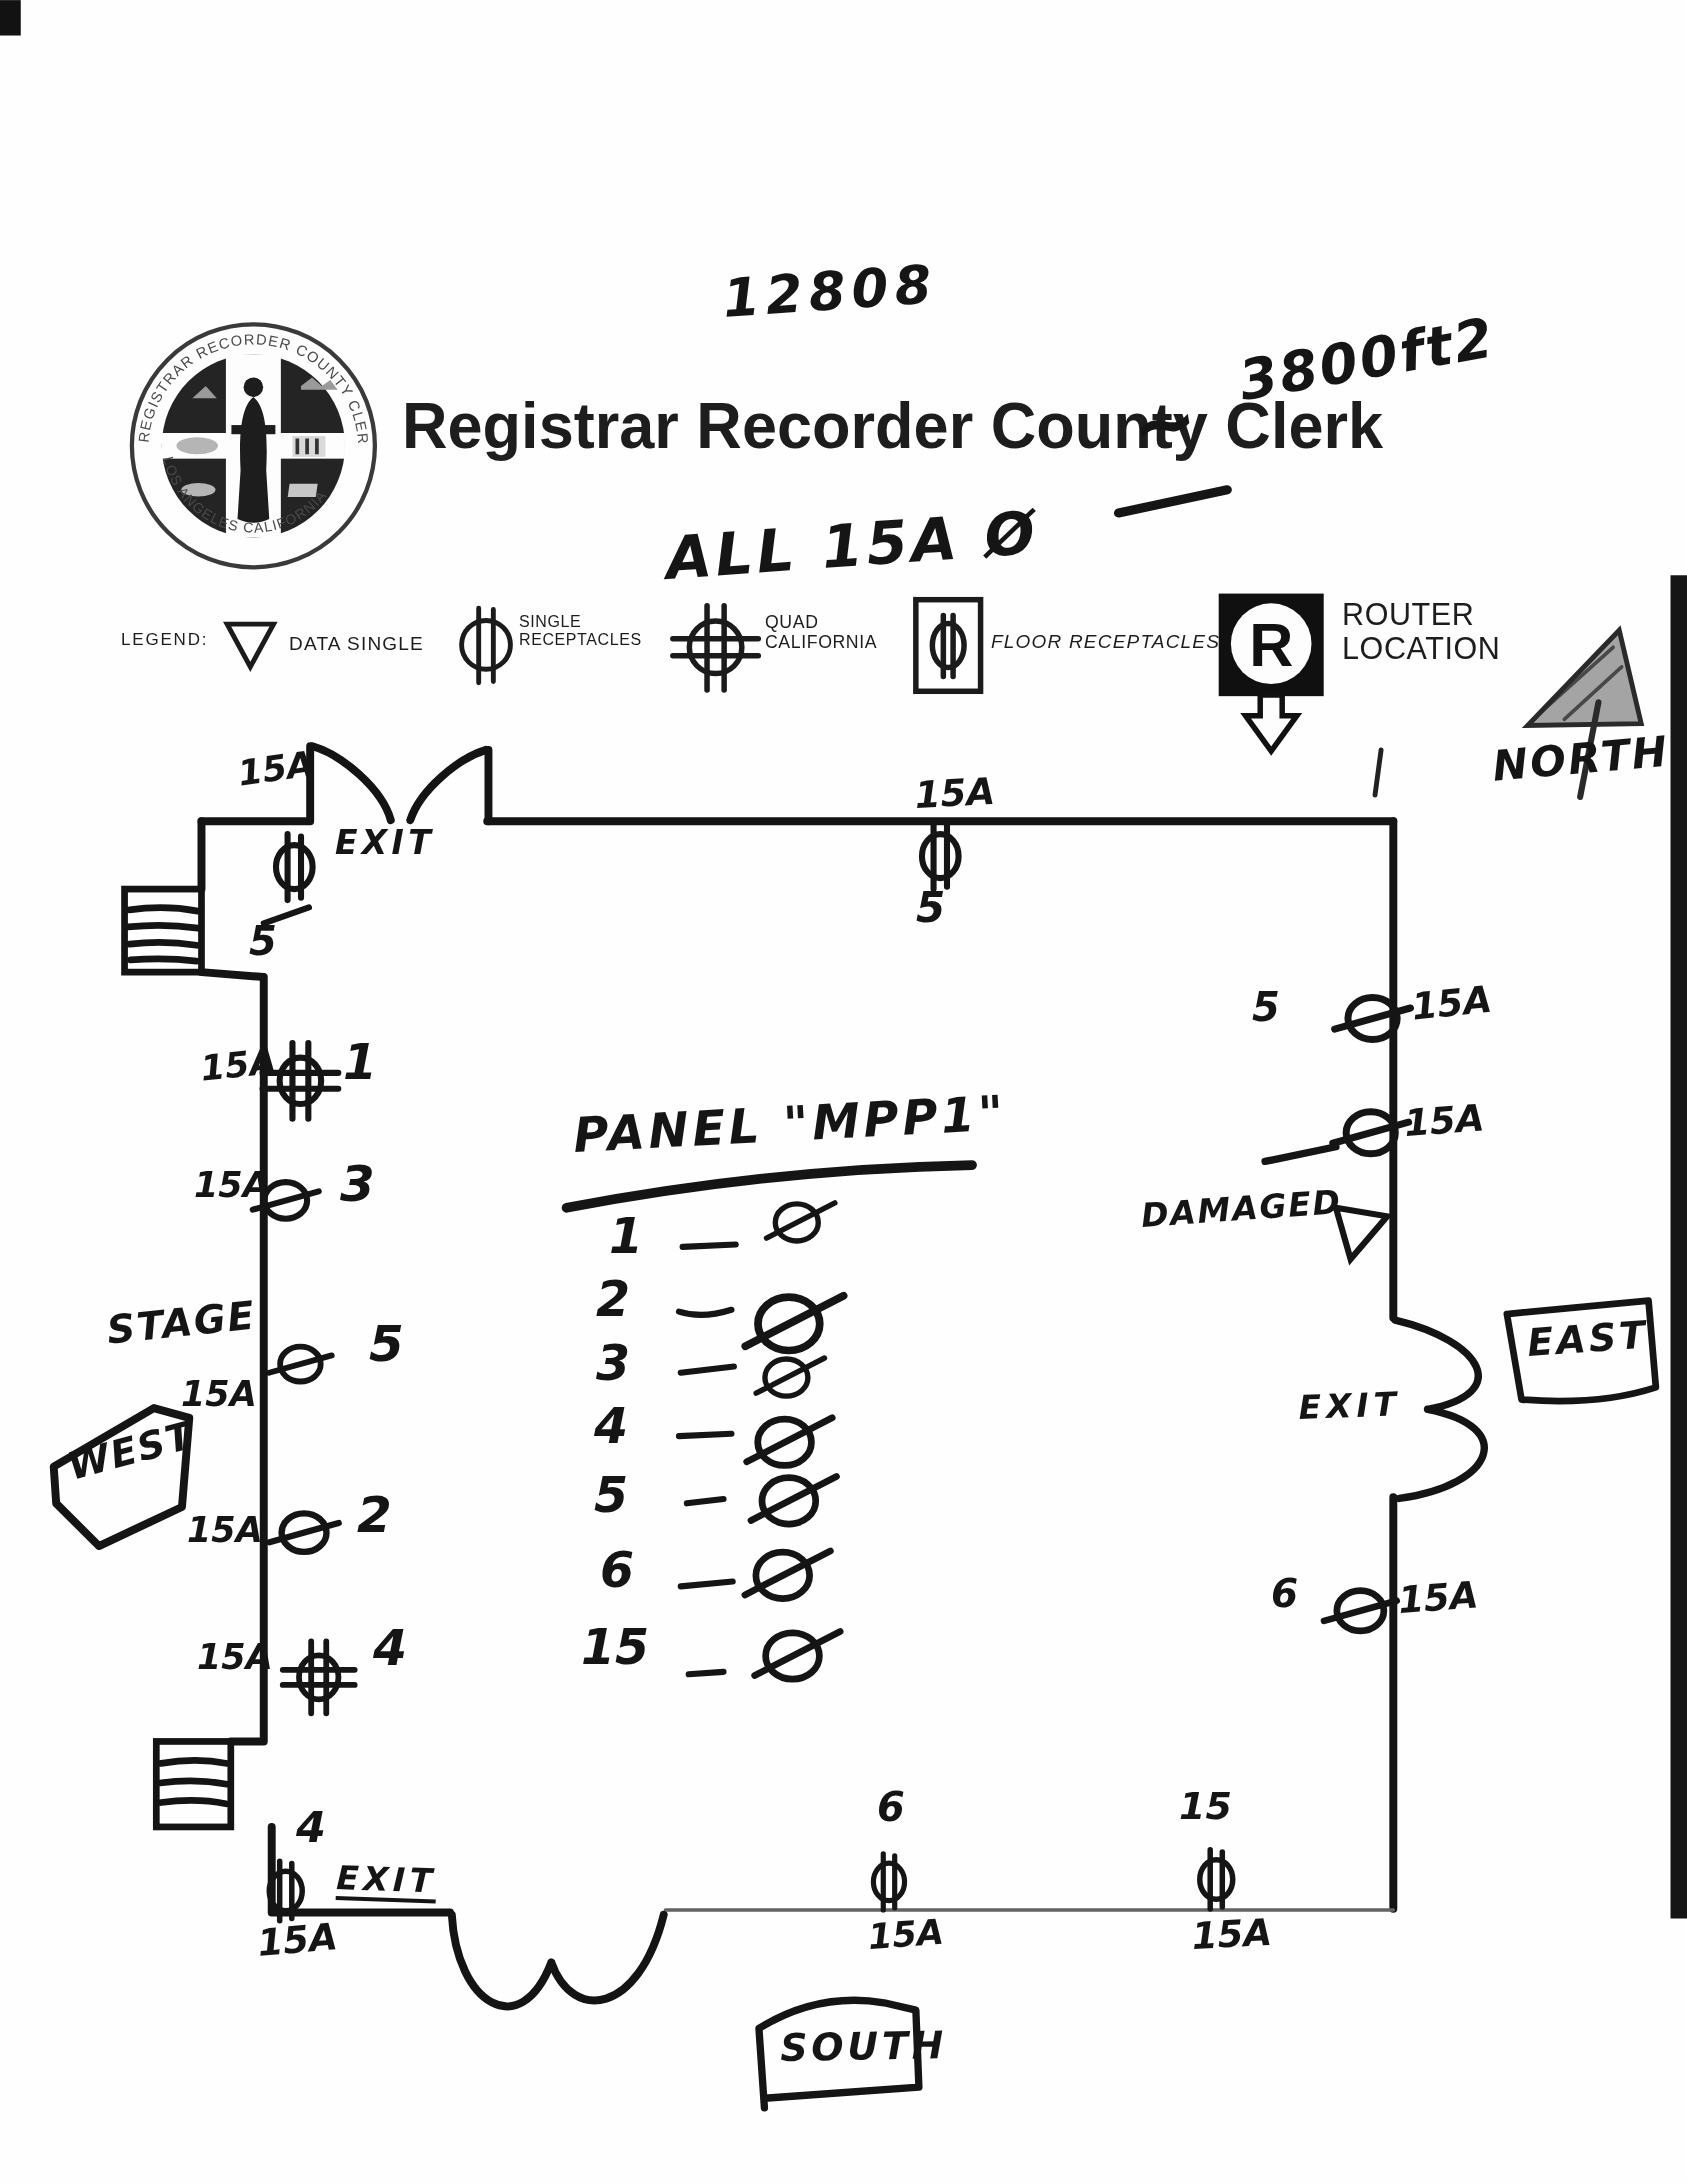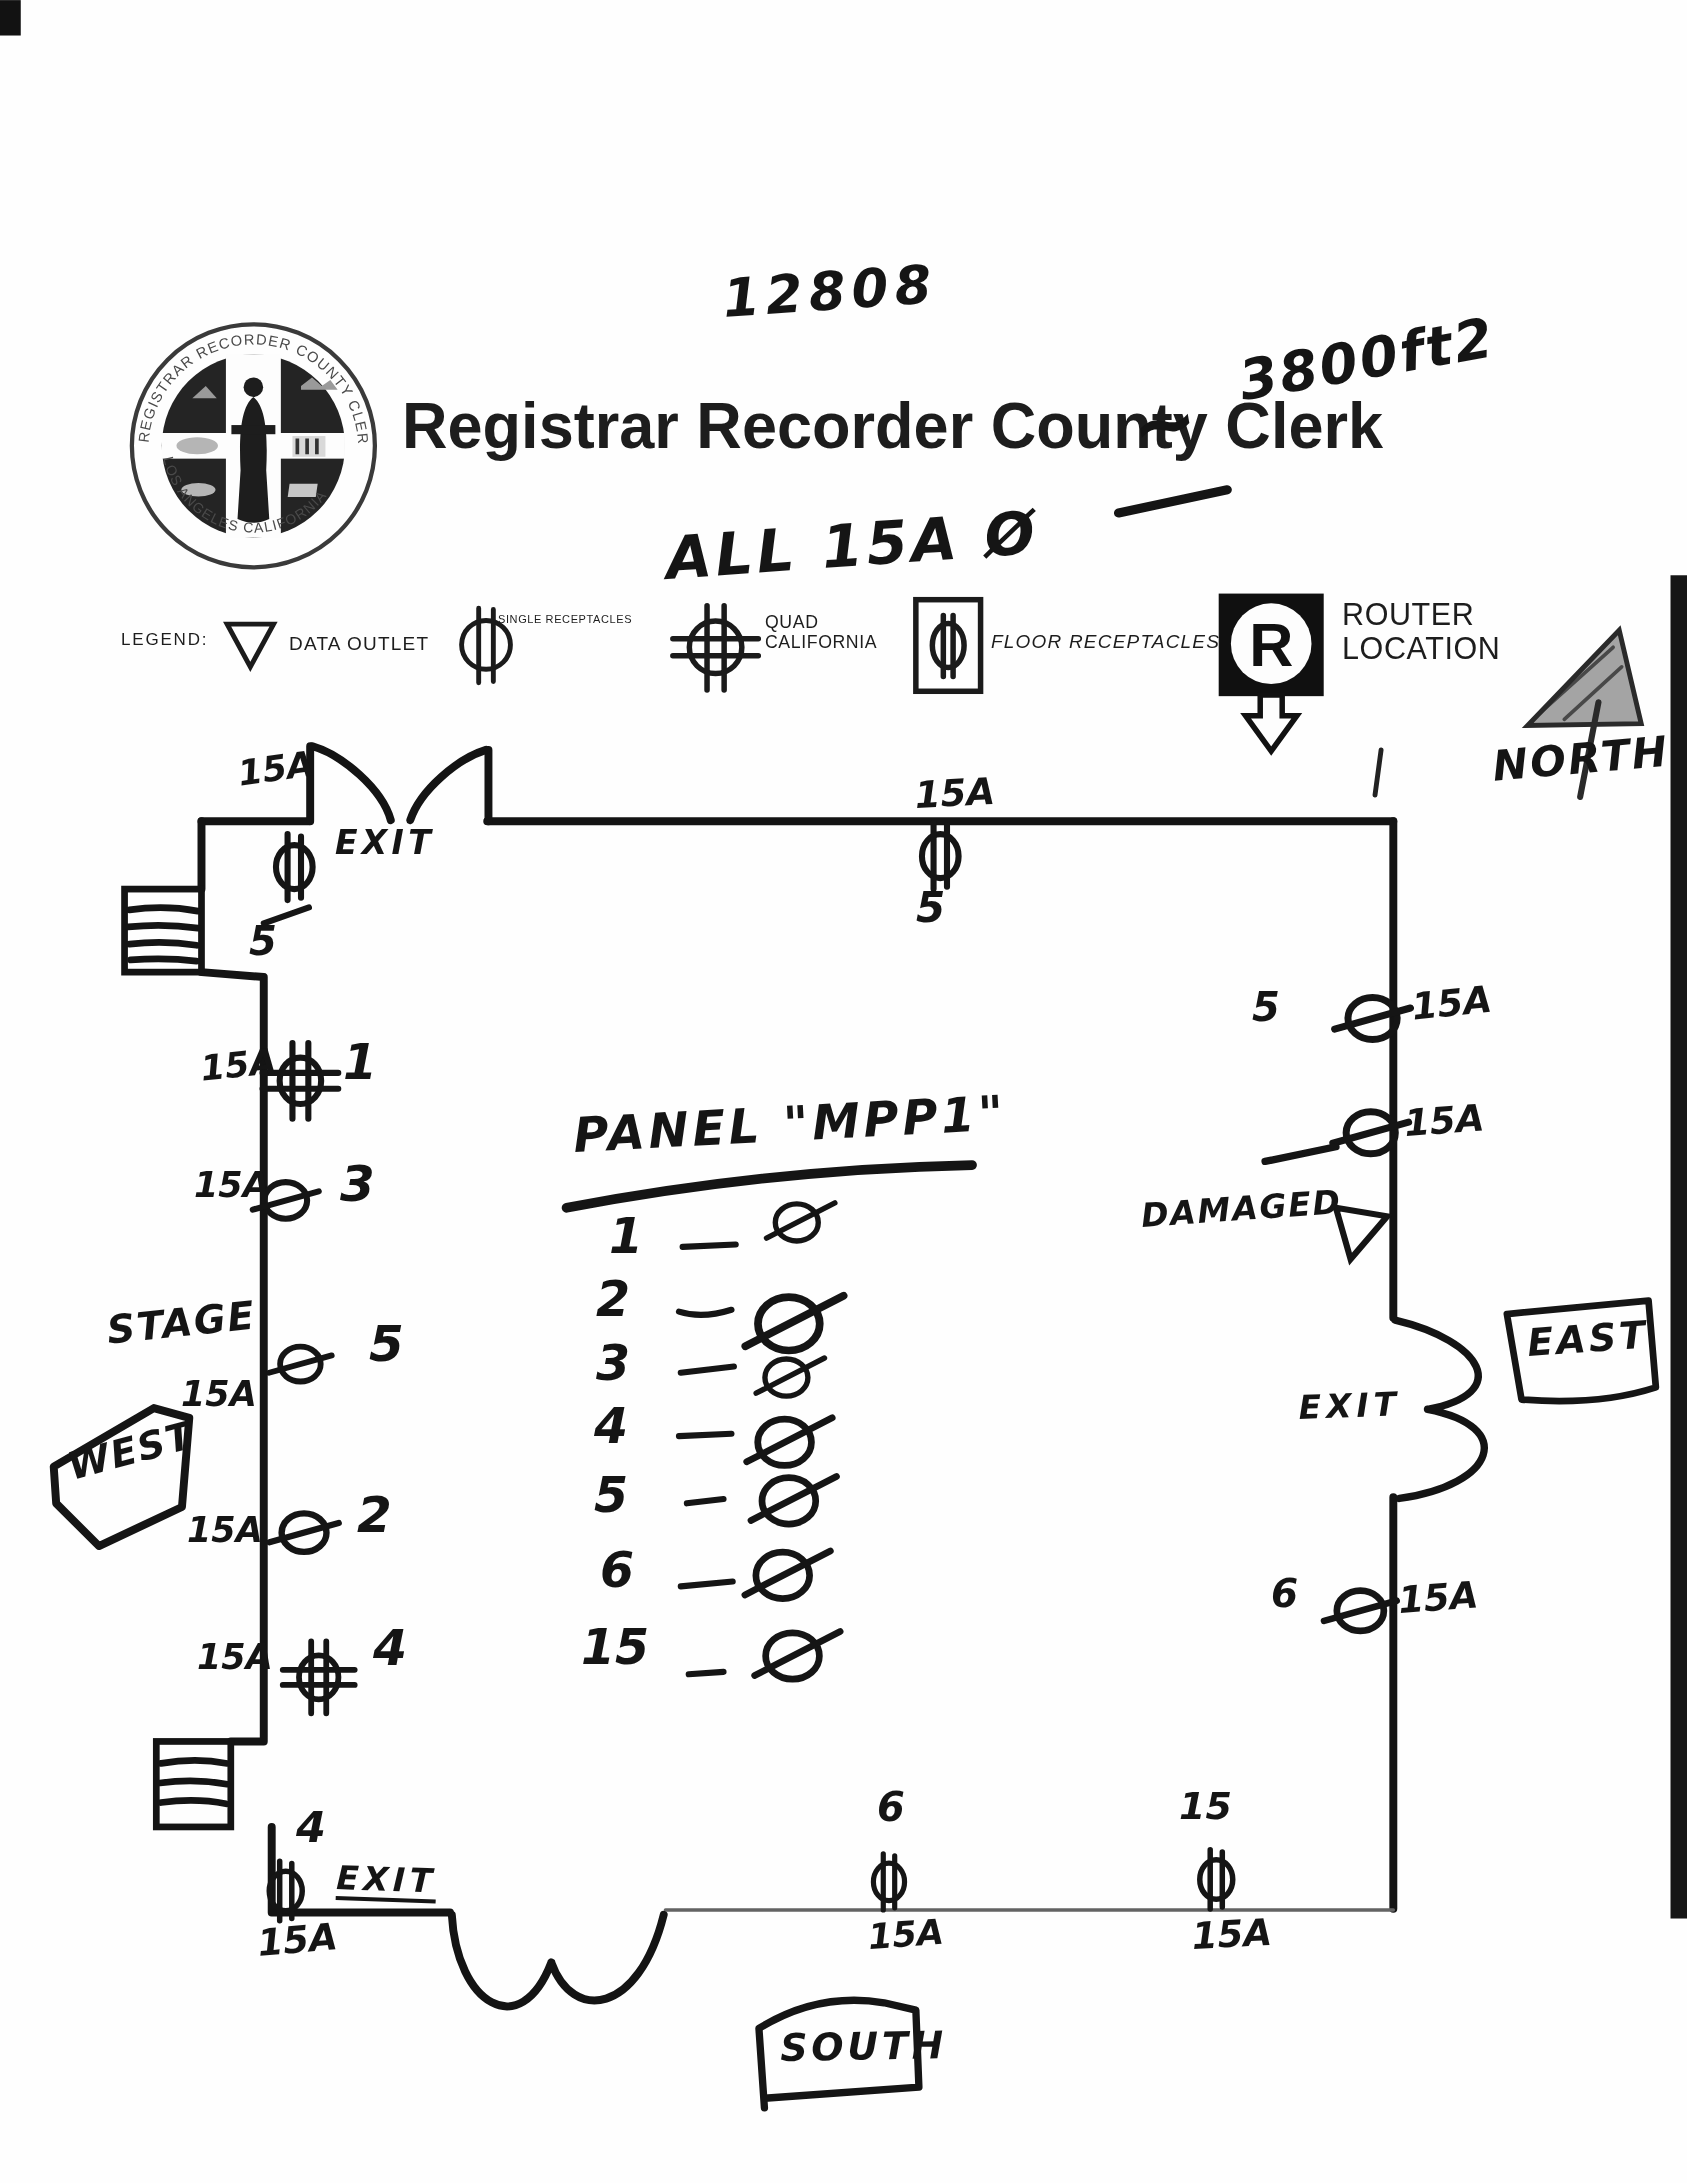--- a/index.html
+++ b/index.html
@@ -167,22 +167,22 @@
 
     <g stroke="#151515" stroke-linecap="round" fill="none">
       <path d="M1832,840 L2010,802" stroke-width="15"></path>
       <path d="M435,1432 L470,1425" stroke-width="0"></path>
     </g>
   </svg>
 
   <div class="print" style="left:402px;top:390px;font-size:65px;font-weight:bold;transform:scaleX(0.97);">Registrar Recorder County Clerk</div>
 
   <div class="print" style="left:121px;top:630px;font-size:17px;letter-spacing:1.8px;">LEGEND:</div>
-  <div class="print" style="left:289px;top:633px;font-size:19px;letter-spacing:1.2px;">DATA OUTLET</div>
-  <div class="print wrap" style="left:498px;top:613px;font-size:11px;width:147px;letter-spacing:0.6px;">SINGLE RECEPTACLES</div>
+  <div class="print" style="left:289px;top:633px;font-size:19px;letter-spacing:1.2px;">DATA SINGLE</div>
+  <div class="print wrap" style="left:519px;top:613px;font-size:16px;width:147px;letter-spacing:0.6px;">SINGLE RECEPTACLES</div>
   <div class="print wrap" style="left:765px;top:613px;font-size:17.7px;width:153px;letter-spacing:0.6px;">QUAD CALIFORNIA</div>
   <div class="print" style="left:991px;top:631px;font-size:19px;letter-spacing:1.2px;font-style:italic;">FLOOR RECEPTACLES</div>
   <div class="print wrap" style="left:1342px;top:597px;font-size:30.5px;width:202px;letter-spacing:0.6px;">ROUTER LOCATION</div>
 
   <div class="hw" style="left:721px;top:272px;font-size:53px;transform:rotate(-4deg);letter-spacing:6.1px;">12808</div>
   <div class="hw" style="left:1125px;top:391px;font-size:79px;transform:rotate(-10deg);">~</div>
   <div class="hw" style="left:1235px;top:355px;font-size:55px;transform:rotate(-10deg);letter-spacing:2.4px;">3800ft2</div>
   <div class="hw" style="left:664px;top:529px;font-size:59px;transform:rotate(-4deg);letter-spacing:3.7px;">ALL 15A Ø</div>
   <div class="hw" style="left:1491px;top:746px;font-size:42px;transform:rotate(-5deg);letter-spacing:2.4px;">NORTH</div>
 

